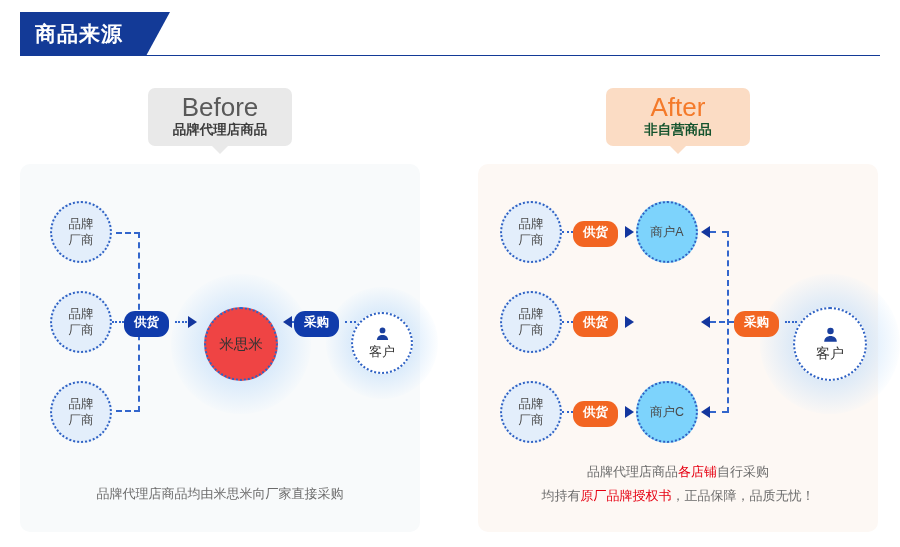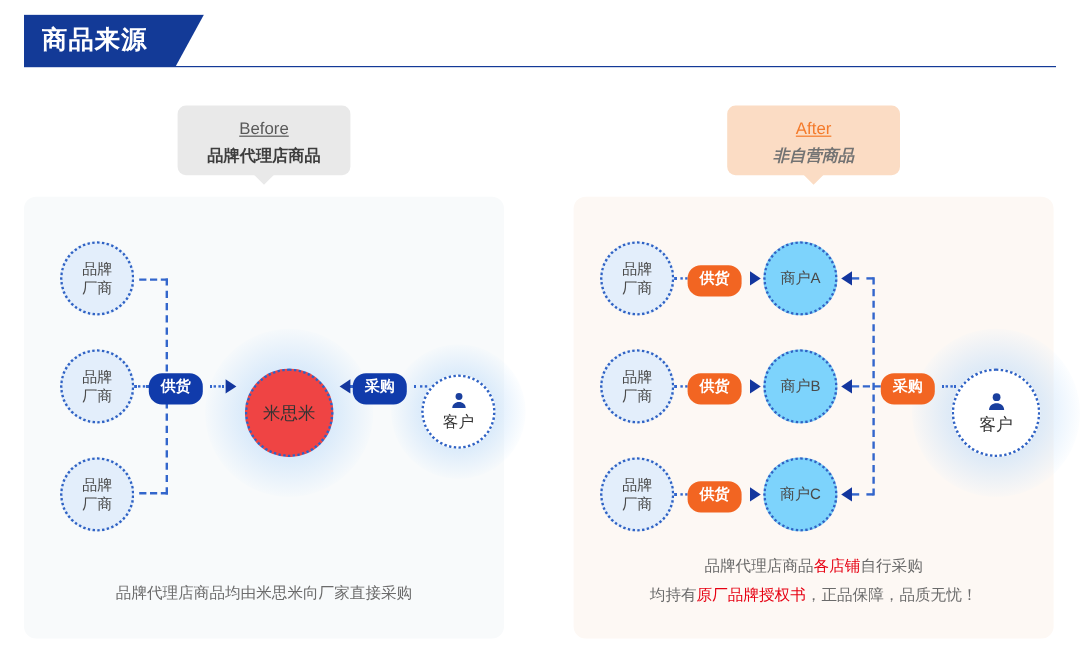--- a/index.html
+++ b/index.html
@@ -84,34 +84,33 @@
     left: 50%;
     bottom: -8px;
     margin-left: -9px;
     width: 0; height: 0;
     border-left: 9px solid transparent;
     border-right: 9px solid transparent;
   }
   .tail-gray   { border-top: 9px solid #e9e9e9; }
   .tail-orange { border-top: 9px solid #fbdcc4; }
   .badge-en {
-    font-size: 14px;
+    font-size: 26px;
     line-height: 26px;
     font-weight: normal;
-    text-decoration: underline;
   }
   .badge-cn {
     font-size: 13.5px;
     line-height: 20px;
     font-weight: bold;
   }
   .badge-gray .badge-en { color: #595959; }
   .badge-gray .badge-cn { color: #3d3d3d; }
   .badge-orange .badge-en { color: #f47a2a; }
-  .badge-orange .badge-cn { color: #737373; font-style: italic; }
+  .badge-orange .badge-cn { color: #14532d; }
 
   
   .panel {
     position: absolute;
     left: 0;
     top: 76px;
     width: 400px;
     height: 368px;
     border-radius: 10px;
   }
@@ -344,21 +343,20 @@
       <div class="arrow-l" style="left:223px; top:62px;"></div>
       <div class="dash-h" style="left:232px; top:67px; width:18px;"></div>
 
       <div class="node node-brand" style="left:22px; top:127px;">
         <span>品牌</span>
         <span>厂商</span>
       </div>
       <div class="dash-dot-h" style="left:84px; top:157px; width:11px;"></div>
       <div class="pill pill-orange" style="left:95px; top:147px;">供货</div>
       <div class="arrow-r" style="left:147px; top:152px;"></div>
-      <div class="node node-merchant" style="left:158px; top:127px;">商户B</div>
       <div class="arrow-l" style="left:223px; top:152px;"></div>
       <div class="dash-h" style="left:232px; top:157px; width:24px;"></div>
 
       <div class="node node-brand" style="left:22px; top:217px;">
         <span>品牌</span>
         <span>厂商</span>
       </div>
       <div class="dash-dot-h" style="left:84px; top:247px; width:11px;"></div>
       <div class="pill pill-orange" style="left:95px; top:237px;">供货</div>
       <div class="arrow-r" style="left:147px; top:242px;"></div>

